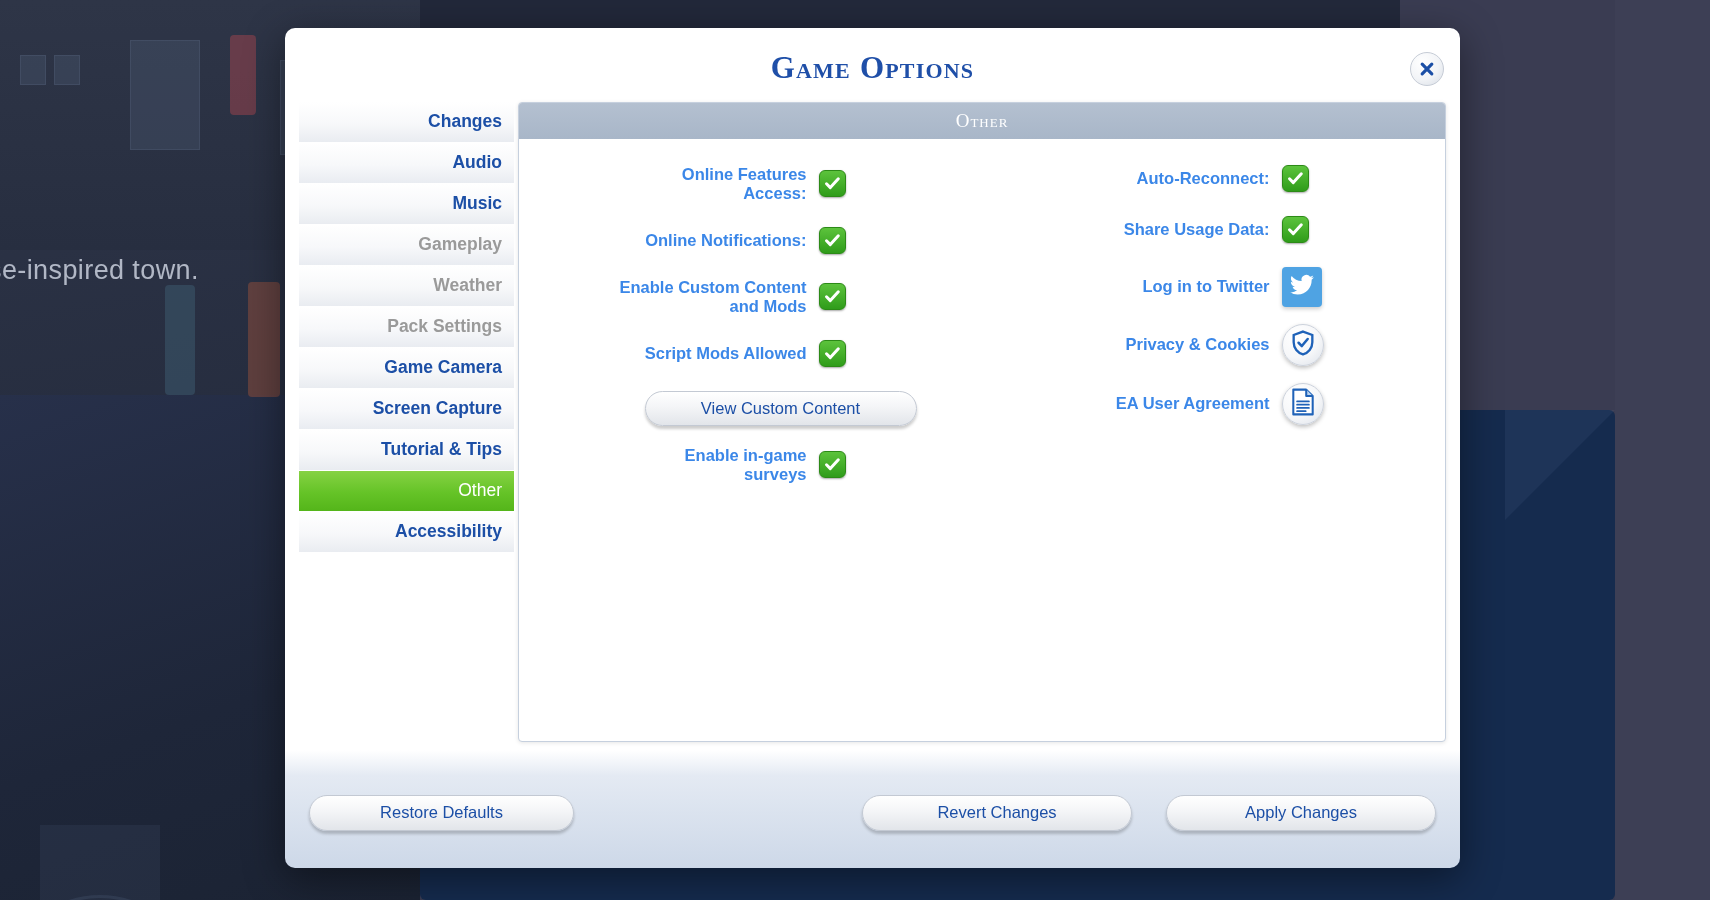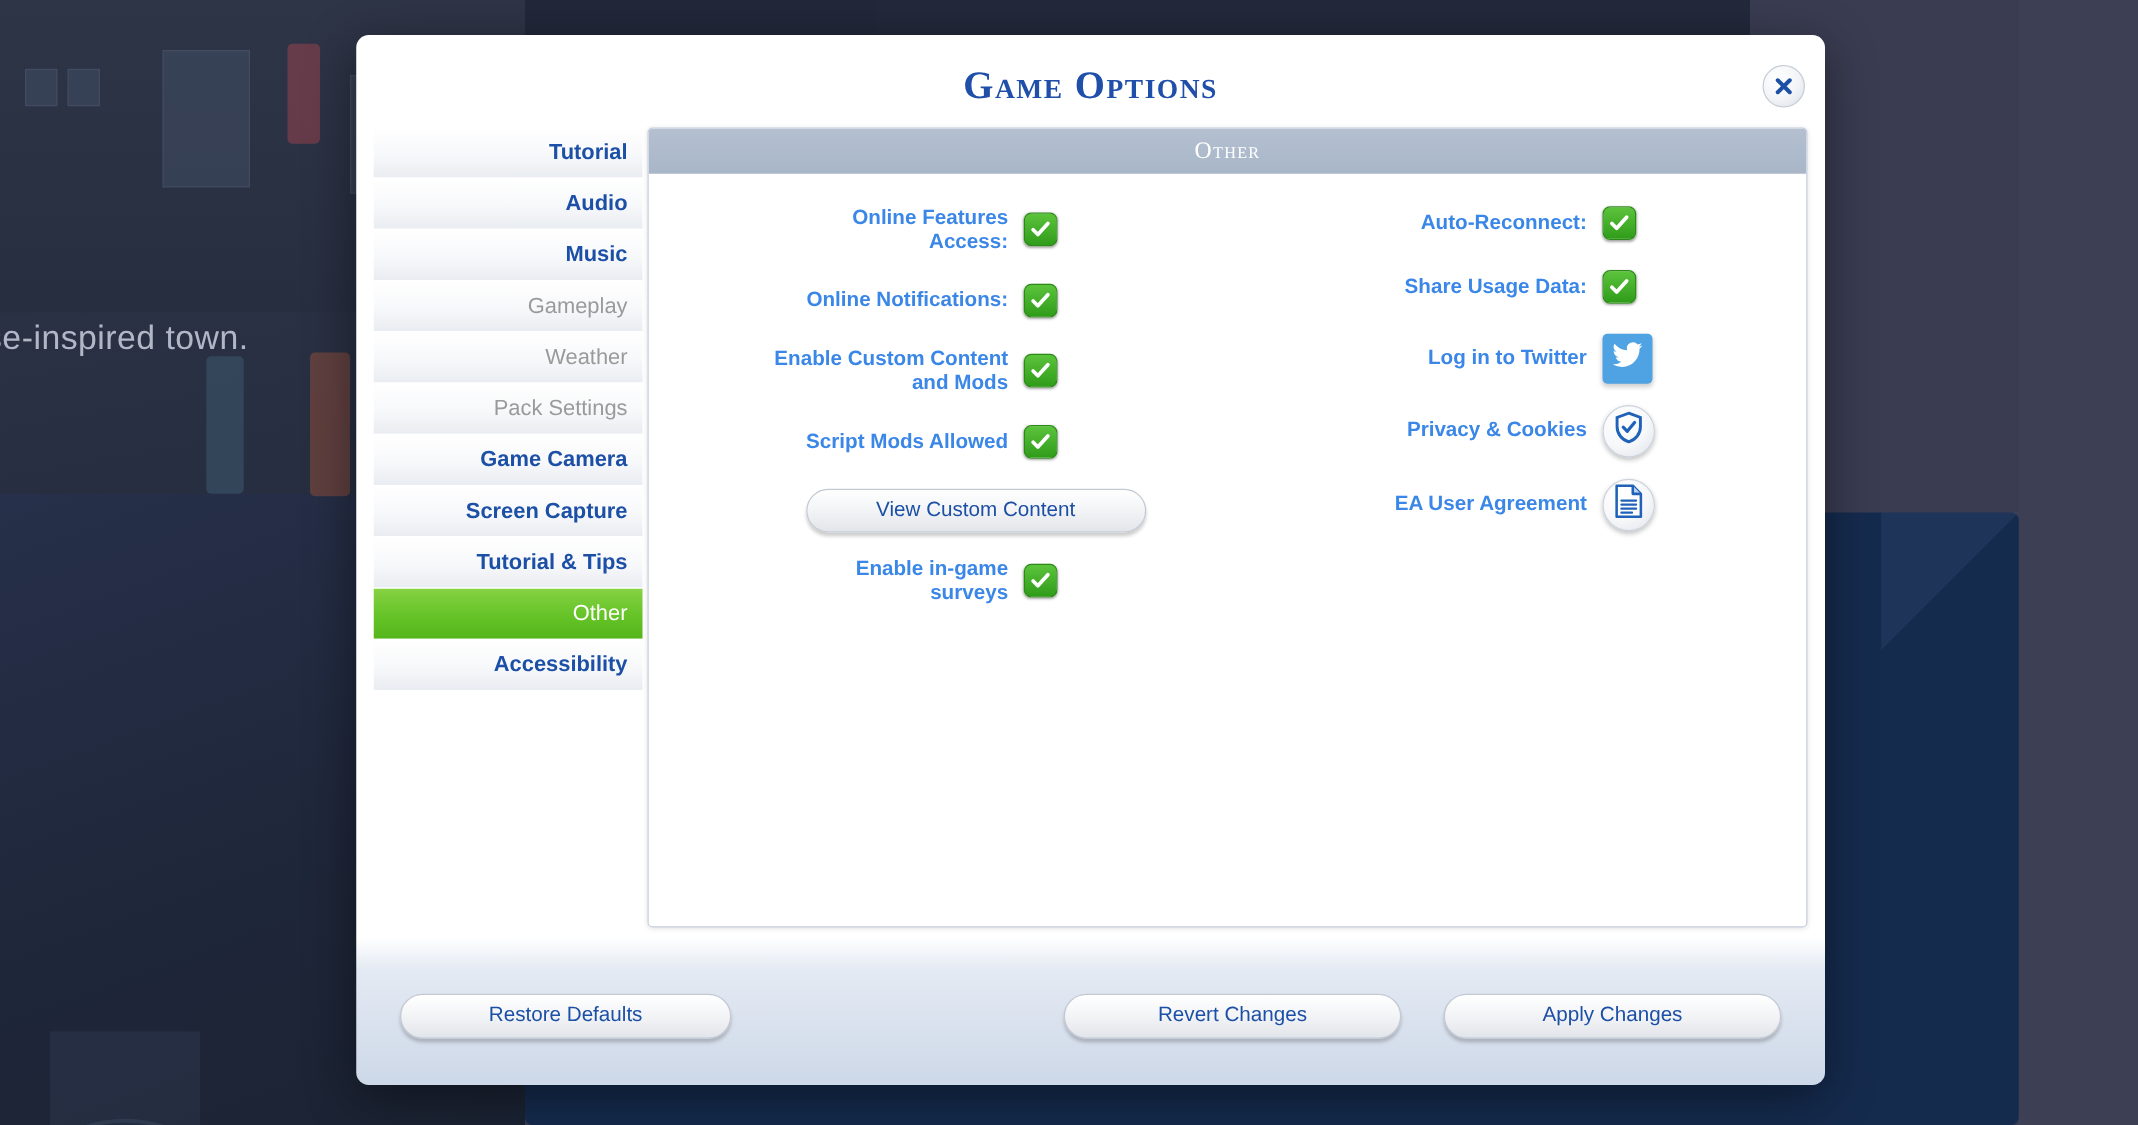--- a/index.html
+++ b/index.html
@@ -113,21 +113,21 @@
   .side-item {
     height: 41px;
     display: flex; align-items: center; justify-content: flex-end;
     padding-right: 12px;
     font-size: 17.5px; font-weight: bold;
     color: #1c4fa6;
     background: linear-gradient(180deg, #ffffff 0%, #f7f8fa 55%, #e9ecf1 100%);
     border-bottom: 1px solid #ffffff;
     cursor: pointer;
   }
-  .side-item.disabled { color: #9a9a9a; font-weight: normal; }
+  .side-item.disabled { color: #9a9a9a; font-weight: bold; }
   .side-item.active {
     background: linear-gradient(180deg, #86d243 0%, #65c327 55%, #54b51a 100%);
     color: #ffffff; font-weight: normal;
   }
 
   
   .content {
     flex: 1; margin-left: 4px; margin-top: 0; margin-bottom: 16px;
     background: #ffffff;
     border: 1px solid #c6d0de;
@@ -208,21 +208,21 @@
     display: flex; align-items: center; justify-content: center;
     box-shadow: 0 3px 3px rgba(0,0,0,0.20);
     cursor: pointer;
   }
   .view-cc-wrap { display: flex; justify-content: center; margin: 6px 0 20px 0; }
   .view-cc-wrap .pill { width: 272px; height: 35px; margin-left: 60px; }
 
   .footer {
     height: 120px;
     display: flex; align-items: center;
-    padding: 0 35px;
+    padding: 0 24px;
     position: relative;
   }
   .footer .pill { height: 36px; }
   .btn-restore { width: 265px; }
   .btn-revert  { width: 270px; }
   .btn-apply   { width: 270px; }
   .footer-right { margin-left: auto; display: flex; gap: 34px; }
 </style>
 </head>
 <body>
@@ -261,21 +261,21 @@
       <svg width="20" height="20" viewBox="0 0 20 20">
         <path d="M5.2 5.2 L14.8 14.8 M14.8 5.2 L5.2 14.8" stroke="#1c4fa6" stroke-width="3.2" stroke-linecap="round"></path>
       </svg>
     </span>
   </div>
 
   <div class="dialog-body">
 
     <div class="sidebar">
         <div class="side-item">
-          <span>Tutorial</span>
+          <span>Changes</span>
         </div>
         <div class="side-item">
           <span>Audio</span>
         </div>
         <div class="side-item">
           <span>Music</span>
         </div>
         <div class="side-item disabled">
           <span>Gameplay</span>
         </div>

